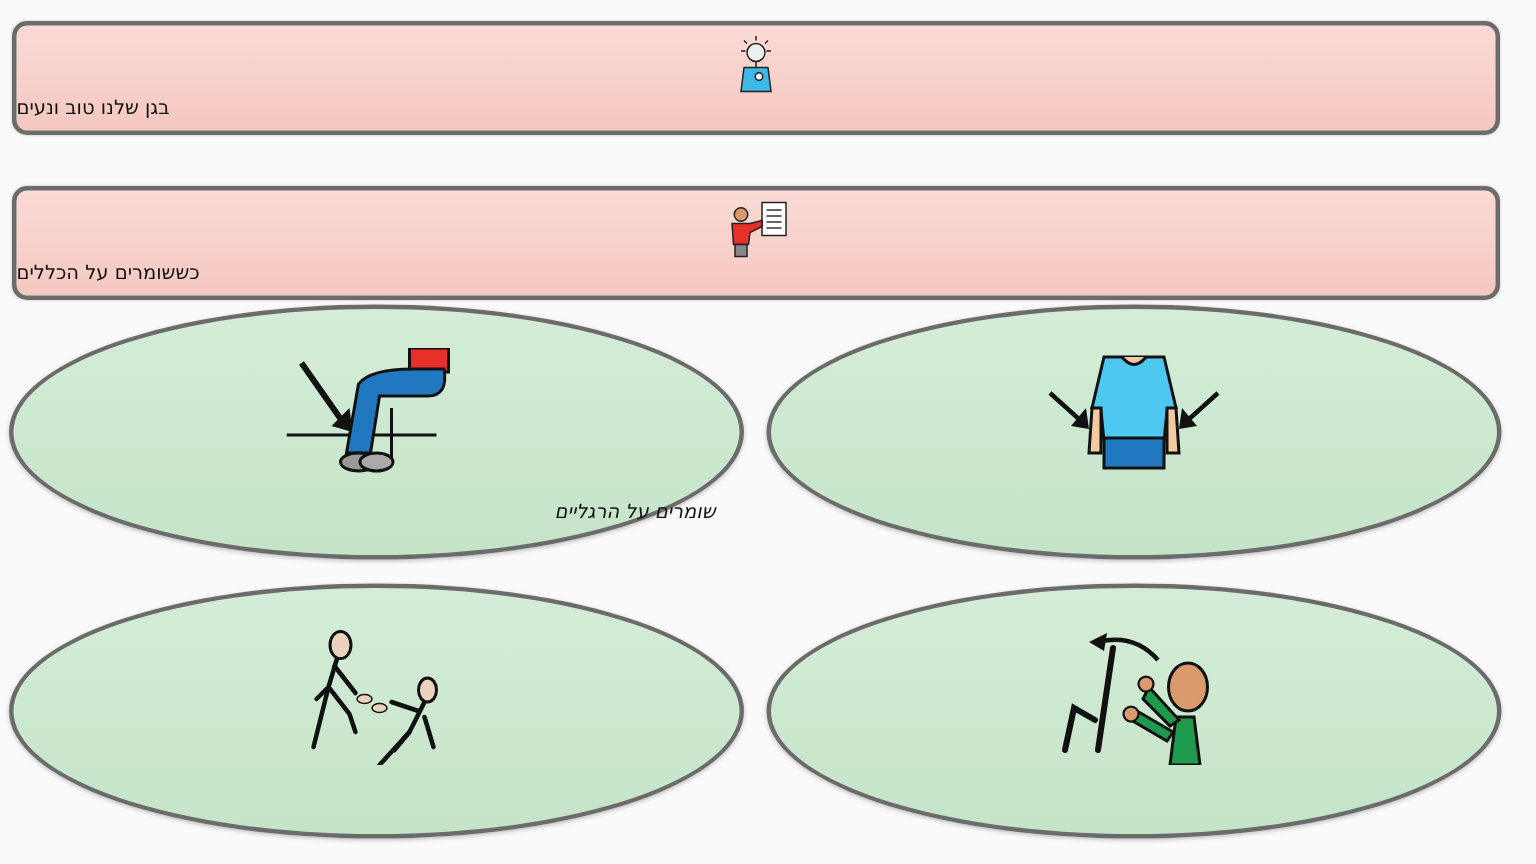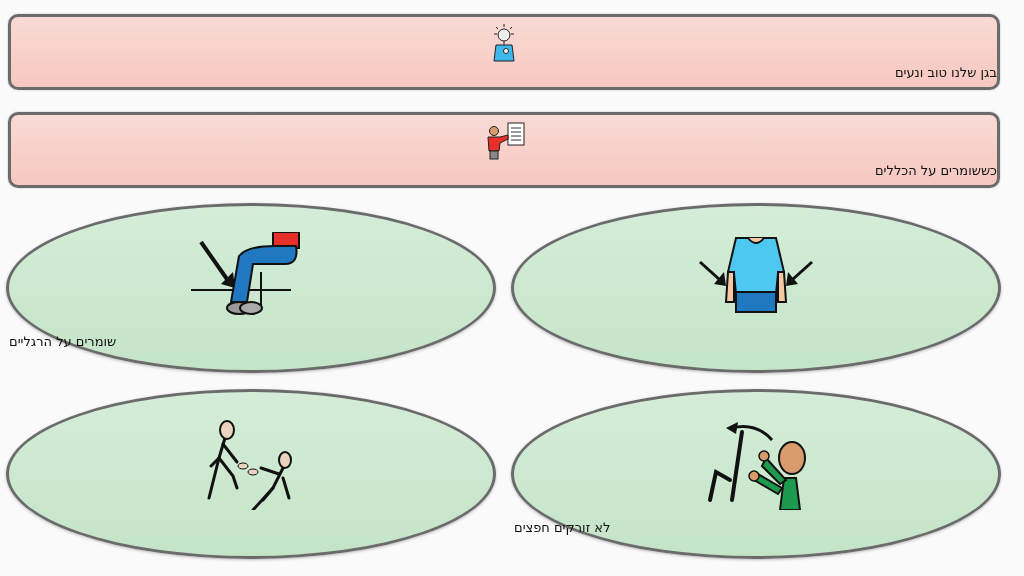--- a/index.html
+++ b/index.html
@@ -1,25 +1,25 @@
 <!DOCTYPE html>
 <html><head>
 <meta charset="utf-8">
 <style>
   html,body{margin:0;padding:0;}
   body{width:1024px;height:576px;background:#fafafa;position:relative;overflow:hidden;font-family:"DejaVu Sans","Liberation Sans",sans-serif;}
   .banner{position:absolute;left:8px;width:992px;height:76px;border:3px solid #6b6b6b;border-radius:10px;
     background:linear-gradient(#fadad5,#f5c8c0);box-sizing:border-box;cursor:pointer;
     box-shadow:0 0 2px rgba(0,0,0,.25);}
   .banner .pic{position:absolute;left:50%;transform:translateX(-50%);top:6px;width:44px;height:40px;}
-  .banner .lbl{position:absolute;left:0;right:0;top:48px;text-align:right;font-size:13px;color:#111;direction:rtl;}
+  .banner .lbl{position:absolute;left:0;right:0;top:48px;text-align:left;font-size:13px;color:#111;direction:rtl;}
   .oval{position:absolute;width:490px;height:170px;border:3px solid #6b6b6b;border-radius:50%;box-sizing:border-box;
     background:linear-gradient(#d5edd8,#c4e4c8);cursor:pointer;box-shadow:0 1px 3px rgba(0,0,0,.25);}
   .oval .pic{position:absolute;left:50%;transform:translateX(-50%);top:26px;width:120px;height:92px;}
-  .oval .lbl{position:absolute;left:0;right:16px;top:128px;text-align:left;font-size:13px;color:#111;direction:rtl;}
+  .oval .lbl{position:absolute;left:0;right:16px;top:128px;text-align:right;font-size:13px;color:#111;direction:rtl;font-style:italic;}
 </style>
 </head>
 <body>
 
 <div class="banner" style="top:14px">
   <svg class="pic" viewBox="0 0 44 40">
     <g stroke="#222" stroke-width="1" fill="none">
       <line x1="22" y1="1" x2="22" y2="4"></line>
         <line x1="14" y1="4" x2="16" y2="6"></line>
         <line x1="30" y1="4" x2="28" y2="6"></line>
@@ -27,21 +27,21 @@
         <line x1="32" y1="11" x2="29" y2="11"></line>
     </g>
     <circle cx="22" cy="12" r="6" fill="#eee" stroke="#222"></circle>
     <path d="M14 22 L30 22 L32 38 L12 38 Z" fill="#3db8e8" stroke="#222"></path>
     <line x1="22" y1="18" x2="22" y2="22" stroke="#222"></line>
     <circle cx="24" cy="28" r="2.5" fill="#fff" stroke="#222"></circle>
   </svg>
   <div class="lbl">בגן שלנו טוב ונעים</div>
 </div>
 
-<div class="banner" style="top:112px">
+<div class="banner" style="top:124px">
   <svg class="pic" viewBox="0 0 44 40">
     <rect x="26" y="2" width="16" height="22" fill="#fff" stroke="#222"></rect>
     <g stroke="#333" stroke-width="1">
         <line x1="29" y1="7" x2="39" y2="7"></line>
         <line x1="29" y1="11" x2="39" y2="11"></line>
         <line x1="29" y1="15" x2="39" y2="15"></line>
         <line x1="29" y1="19" x2="39" y2="19"></line>
       </g>
     <circle cx="12" cy="10" r="4.5" fill="#d99a6c" stroke="#222"></circle>
     <path d="M6 16 L18 16 L26 14 L26 18 L18 22 L17 30 L7 30 Z" fill="#e8302a" stroke="#222"></path>
@@ -105,14 +105,13 @@
       <path d="M14 82 L20 54 L34 62"></path>
         <path d="M46 14 L36 82"></path>
     </g>
     <path d="M88 60 L100 60 L104 92 L84 92 Z" fill="#1e9a4e" stroke="#111" stroke-width="2"></path>
     <path d="M70 40 L90 62 L84 66 L66 48 Z" fill="#1e9a4e" stroke="#111" stroke-width="2"></path>
     <path d="M62 56 L86 70 L82 76 L58 62 Z" fill="#1e9a4e" stroke="#111" stroke-width="2"></path>
     <ellipse cx="96" cy="40" rx="13" ry="16" fill="#d99a6c" stroke="#111" stroke-width="2"></ellipse>
     <circle cx="68" cy="38" r="5" fill="#d99a6c" stroke="#111" stroke-width="1.5"></circle>
     <circle cx="58" cy="58" r="5" fill="#d99a6c" stroke="#111" stroke-width="1.5"></circle>
   </svg>
-  <div class="lbl">לא זורקים חפצים</div>
 </div>
 
 </body></html>

